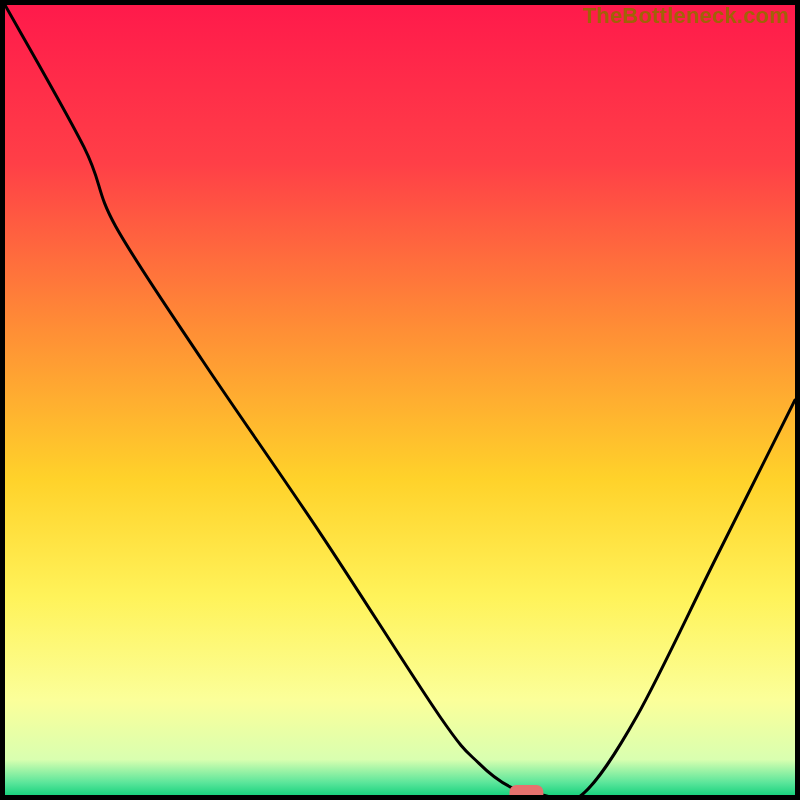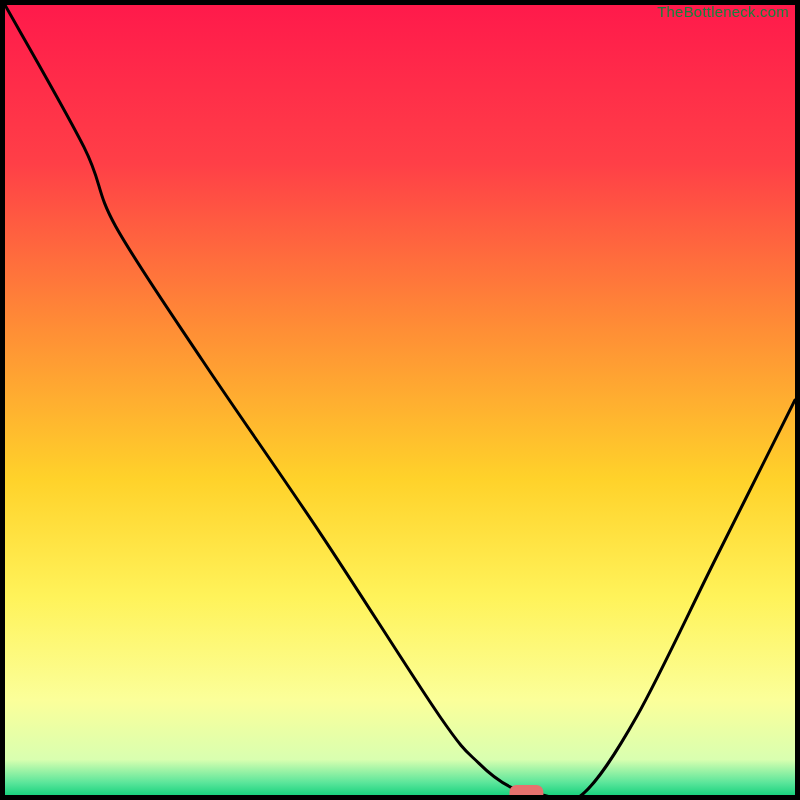--- a/index.html
+++ b/index.html
@@ -15,23 +15,23 @@
     position: relative;
     width: 800px;
     height: 800px;
     box-sizing: border-box;
     border: 5px solid #000;
   }
   .watermark {
     position: absolute;
     top: -2px;
     right: 6px;
-    font-size: 15px;
-    font-weight: 400;
-    color: #15803d;
+    font-size: 22px;
+    font-weight: 700;
+    color: #a16207;
     letter-spacing: 0.2px;
     z-index: 10;
     user-select: none;
   }
   .plot {
     position: absolute;
     left: 0;
     top: 0;
     width: 790px;
     height: 790px;

